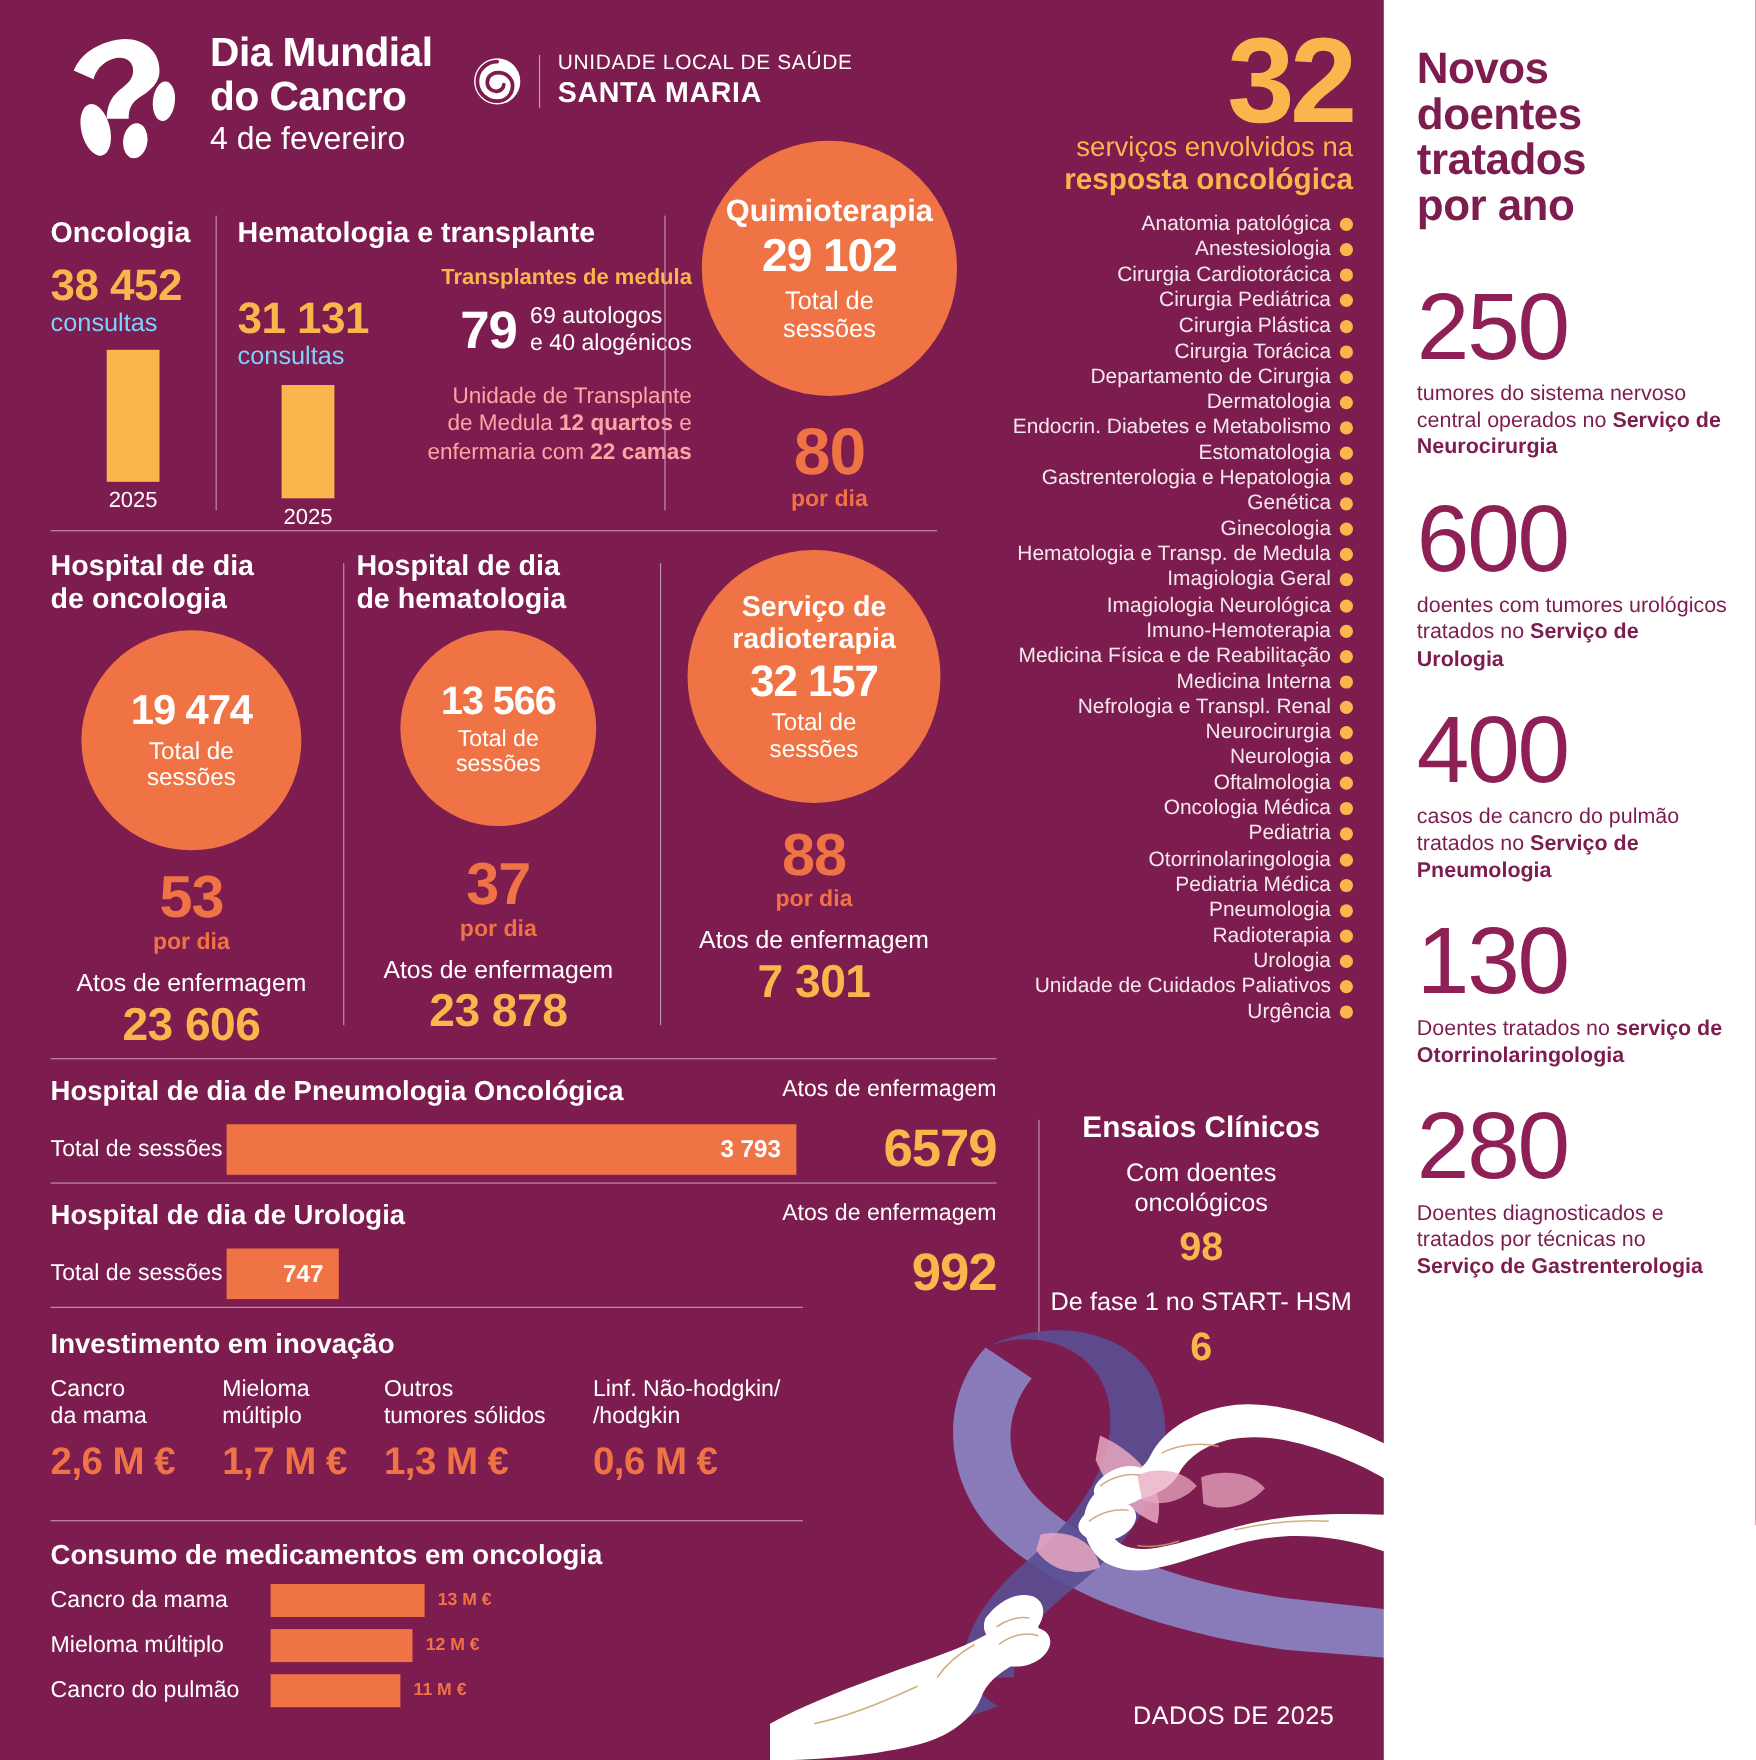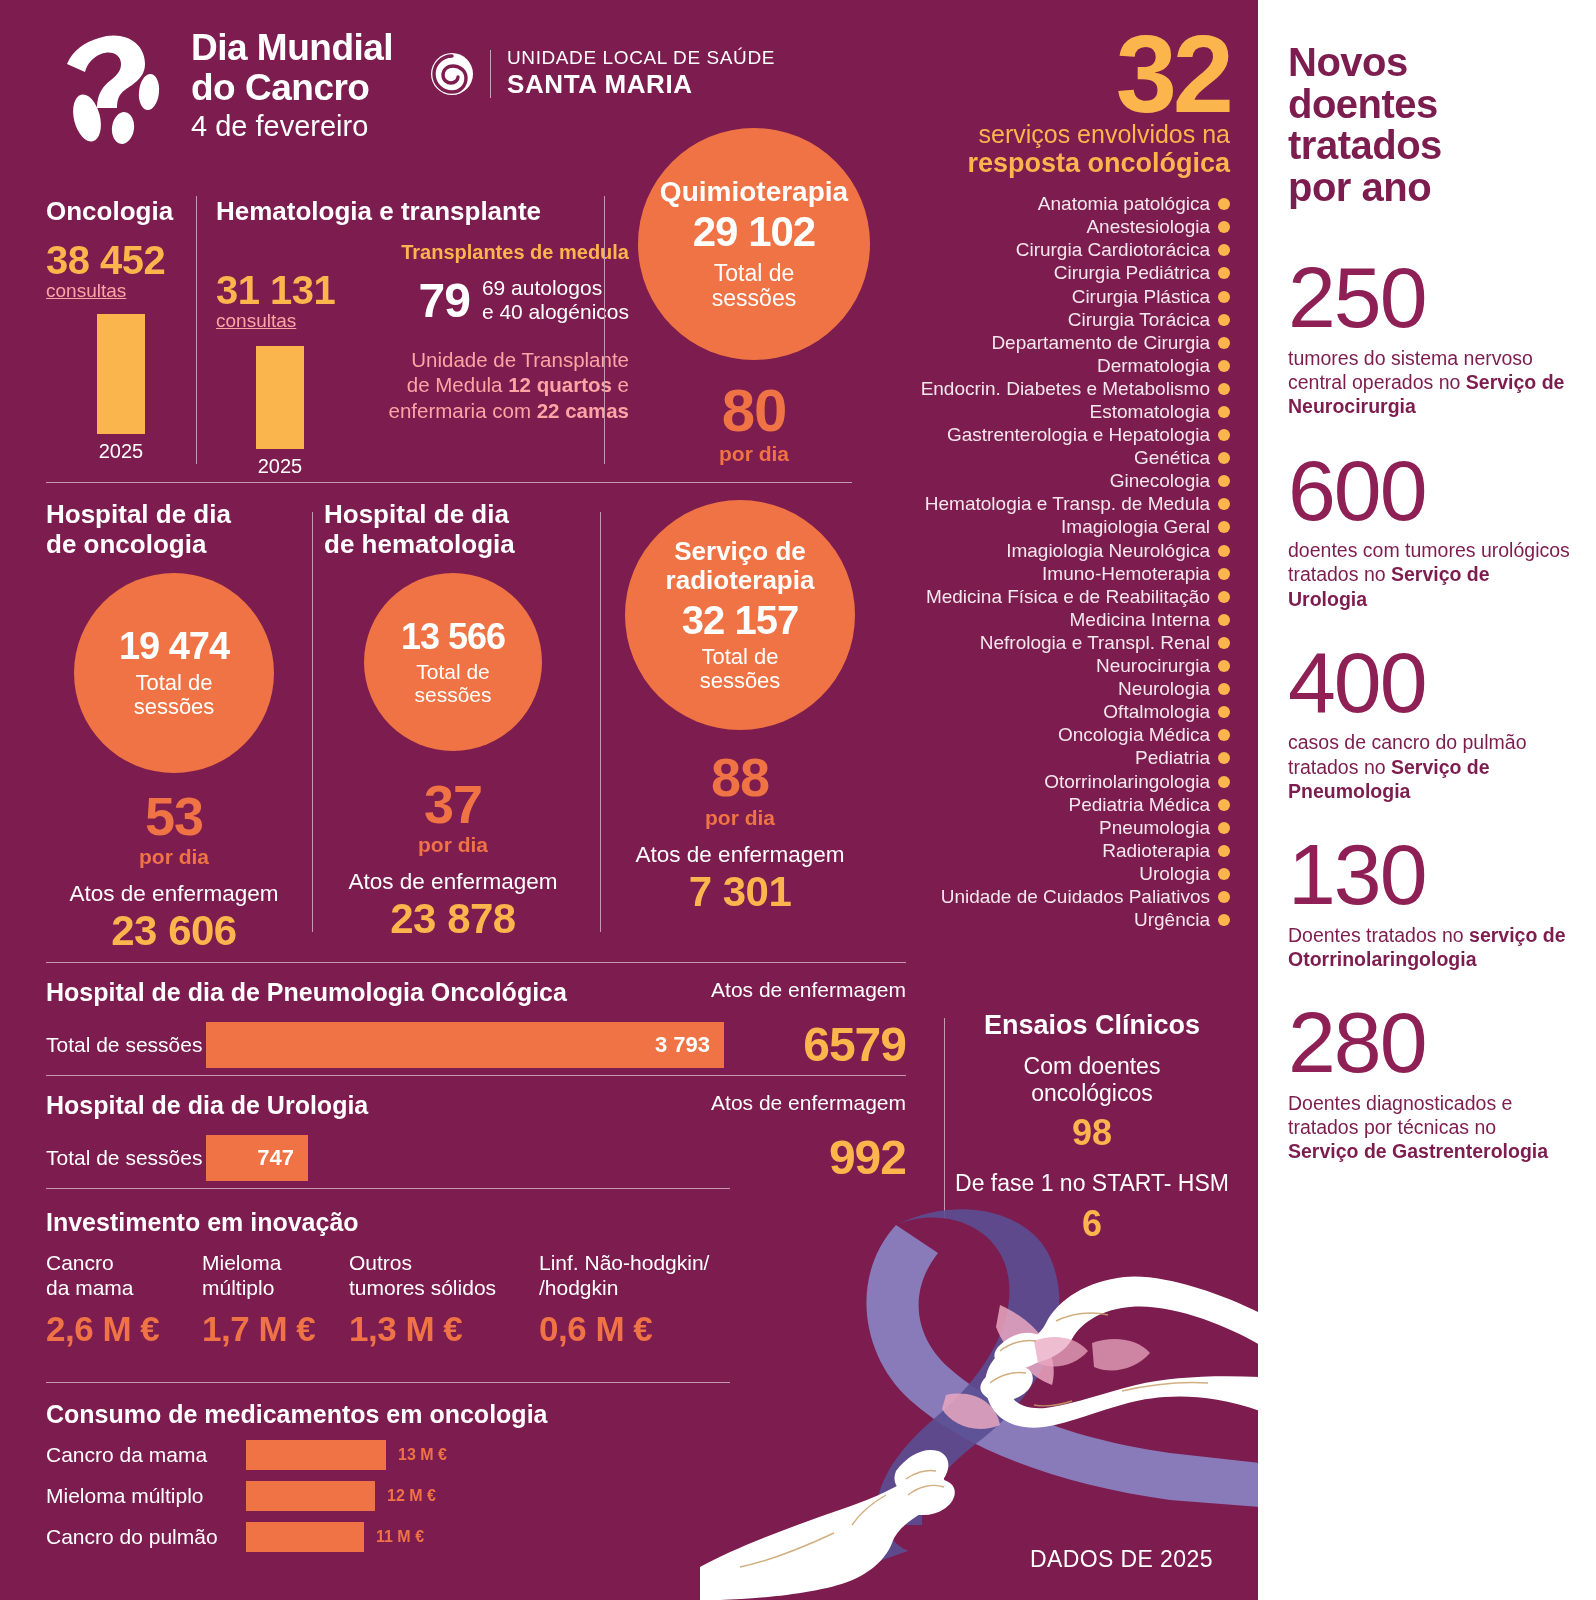--- a/index.html
+++ b/index.html
@@ -51,21 +51,21 @@
 
   
   .h-white { color:#fff; font-weight:bold; }
   .divline { background:#C59AAE; height:1px; }
   .vline { background:#C59AAE; width:1px; }
 
   
   .sec-onc { position:absolute; left:46px; top:196px; width:150px; }
   .sec-onc .t { font-size:26px; }
   .bignum-amber { color:#FBB54D; font-weight:bold; font-size:40px; line-height:1.05; letter-spacing:-0.5px; margin-top:12px;}
-  .sub-white { color:#fca5a5; font-size:19px; line-height:1.1;text-decoration:underline; }
+  .sub-white { color:#7dd3fc; font-size:23px; line-height:1.1; }
   .colbar { background:#FBB54D; }
   .yearlab { color:#fff; font-size:20px; text-align:center; }
 
   .sec-hem { position:absolute; left:216px; top:196px; width:420px; }
   .sec-hem .t { font-size:26px; }
 
   .tm-head { color:#FBB54D; font-weight:bold; font-size:20px; }
   .tm-row { display:flex; align-items:flex-end; margin-top:12px; }
   .tm-79 { color:#fff; font-weight:bold; font-size:48px; line-height:1; letter-spacing:-1px;}
   .tm-side { color:#fff; font-size:21px; line-height:1.16; margin-left:12px; }

